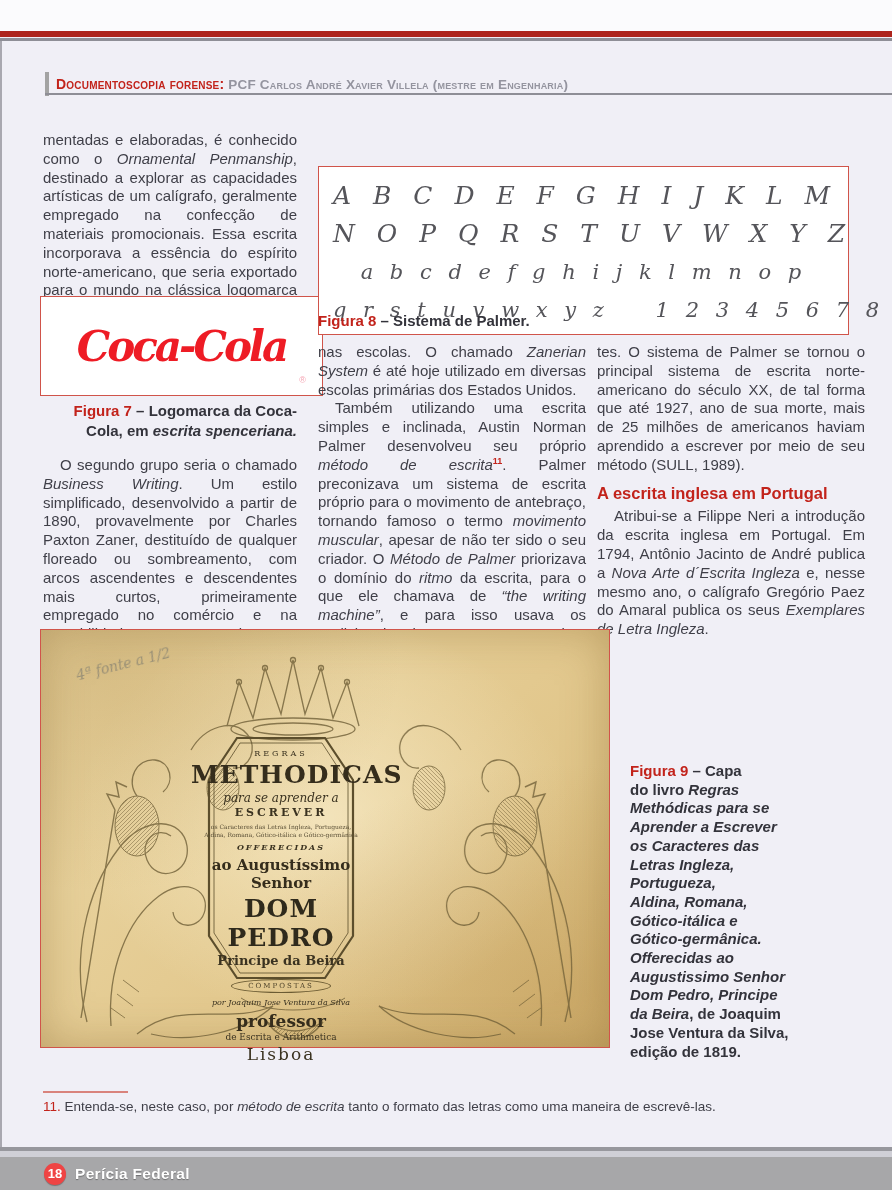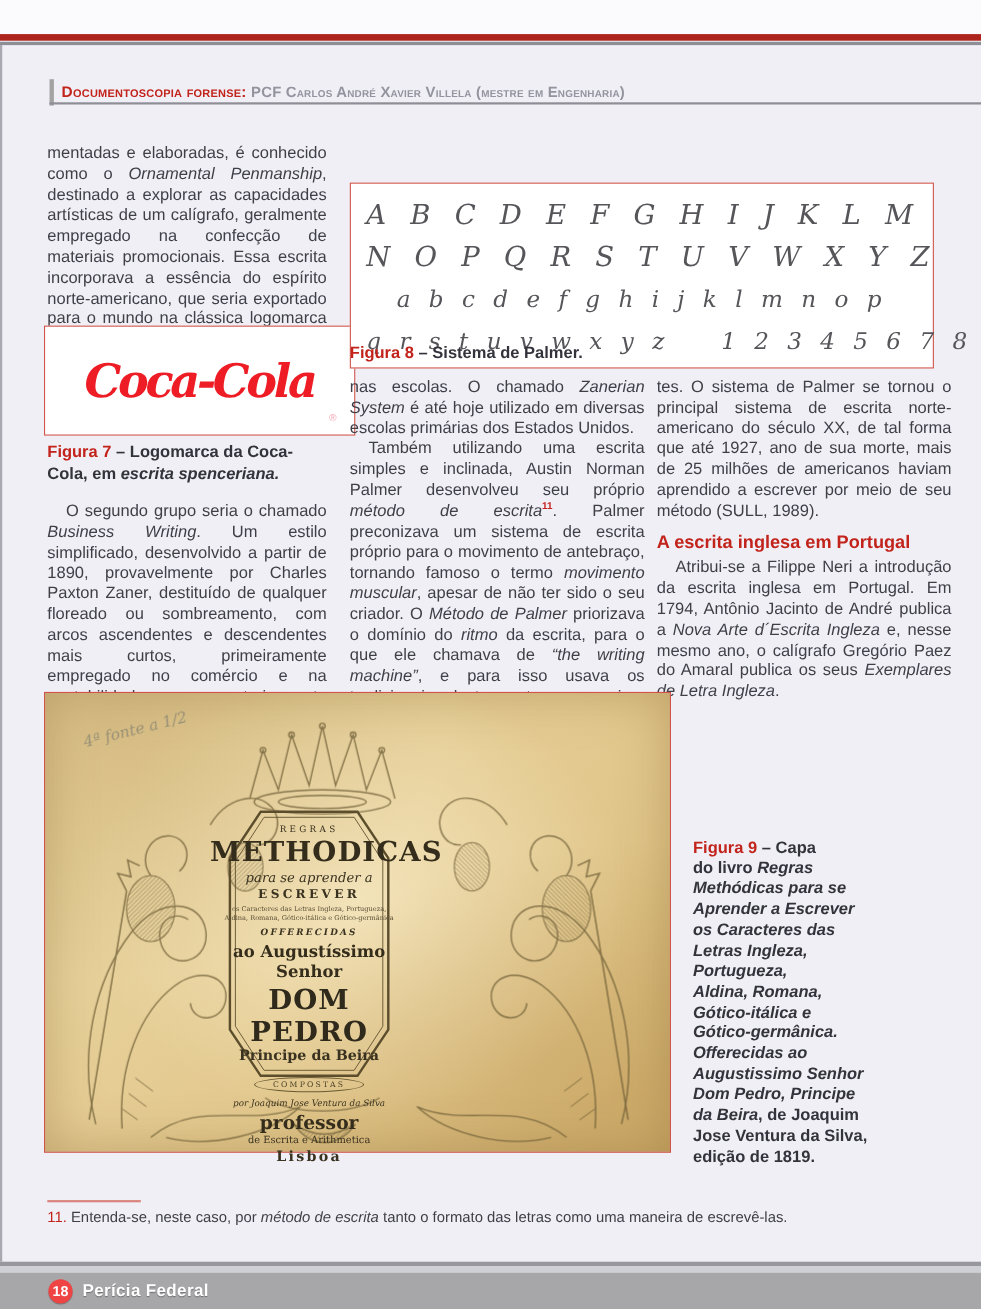--- a/index.html
+++ b/index.html
@@ -43,21 +43,21 @@
   .col1-p1{position:absolute;left:43px;top:131px;width:254px;}
   .col1-p2{position:absolute;left:43px;top:456px;width:254px;}
   .col2{position:absolute;left:318px;top:343px;width:268px;}
   .col3{position:absolute;left:597px;top:343px;width:268px;}
   .col3 h3{color:var(--red);font-size:16.5px;margin:9px 0 5px;text-align:left;}
 
   .figcaption{
     position:absolute;font-weight:700;font-size:15px;line-height:20px;
     color:#33333b;text-align:left;
   }
-  .cap7{left:43px;top:401px;width:254px;}
+  .cap7{left:43px;top:401px;width:254px;text-align:right;}
   .cap8{left:318px;top:311px;width:531px;}
   .cap9{left:630px;top:762px;width:185px;line-height:18.7px;}
 
   .figbox{position:absolute;background:#fff;border:1.5px solid var(--fig-border);}
   .fig7{left:40px;top:296px;width:283px;height:100px;display:flex;align-items:center;justify-content:center;}
   .cocacola{
     font-family:"DejaVu Serif", serif;font-style:italic;font-weight:700;
     font-size:42px;color:var(--coke-red);letter-spacing:-3px;white-space:nowrap;
   }
   .regmark{position:absolute;right:16px;bottom:10px;color:#f5a3b2;font-size:9px;font-style:normal;}
@@ -97,21 +97,21 @@
   .cv-aoaug{font-size:15px;font-weight:700;margin-bottom:2px;color:#352d1c;}
   .cv-dompedro{font-size:25px;font-weight:700;letter-spacing:1px;margin-bottom:1px;color:#2f2a1c;}
   .cv-principe{font-size:13px;font-weight:700;margin-bottom:5px;}
   .cv-band{
     display:inline-block;font-size:7px;letter-spacing:2px;color:#4a3f27;
     border:1px solid #6b5b33;border-radius:50%;padding:2px 16px;margin-bottom:5px;
   }
   .cv-joaquim{font-size:8px;font-style:italic;margin-bottom:4px;}
   .cv-professor{font-size:17px;font-weight:700;margin-bottom:1px;color:#352d1c;}
   .cv-deescrita{font-size:9px;margin-bottom:2px;}
-  .cv-lisboa{font-size:13px;font-weight:700;letter-spacing:2px;}
+  .cv-lisboa{font-size:17px;font-weight:400;letter-spacing:2px;}
 
   .footnote-rule{position:absolute;left:43px;top:1091px;width:85px;height:2px;background:#d9837c;}
   .footnote{position:absolute;left:43px;top:1099px;width:830px;font-size:13.5px;color:var(--body-text);}
 
   .footer-line{position:absolute;left:0;top:1147px;width:892px;height:4px;background:#97979d;}
   .footer-gap{position:absolute;left:0;top:1151px;width:892px;height:6px;background:#cfcfd6;}
   .footer-bar{
     position:absolute;left:0;top:1157px;width:892px;height:33px;background:#a7a7a9;
     display:flex;align-items:center;
   }

